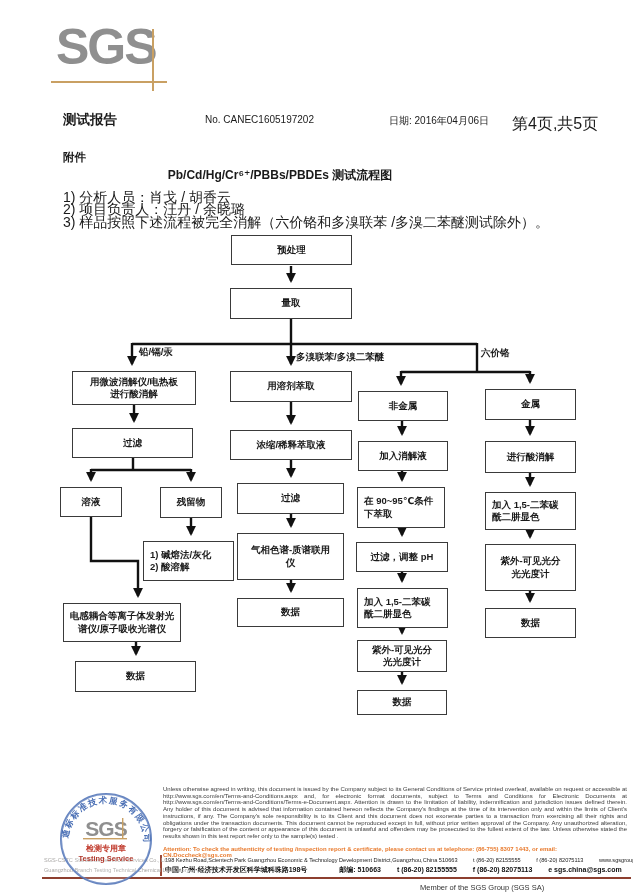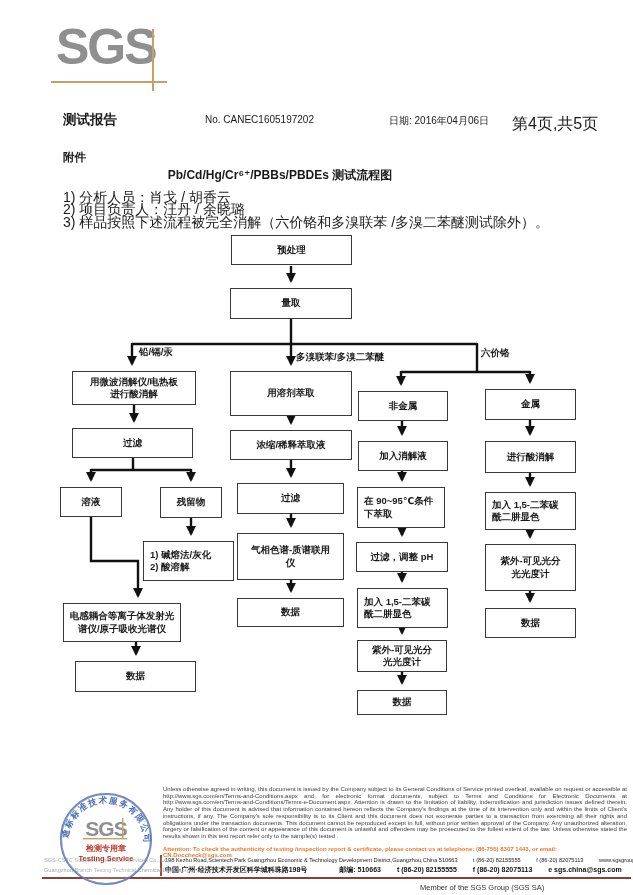--- a/index.html
+++ b/index.html
@@ -120,21 +120,21 @@
 进行酸消解</div>
   <div class="box" style="left:72px;top:428px;width:121px;height:30px;">过滤</div>
   <div class="box" style="left:60px;top:487px;width:62px;height:30px;">溶液</div>
   <div class="box" style="left:160px;top:487px;width:62px;height:31px;">残留物</div>
   <div class="box left" style="left:143px;top:541px;width:91px;height:40px;">1) 碱熔法/灰化
 2) 酸溶解</div>
   <div class="box" style="left:63px;top:603px;width:118px;height:39px;">电感耦合等离子体发射光
 谱仪/原子吸收光谱仪</div>
   <div class="box" style="left:75px;top:661px;width:121px;height:31px;">数据</div>
 
-  <div class="box" style="left:230px;top:371px;width:122px;height:45px;">用溶剂萃取</div>
+  <div class="box" style="left:230px;top:371px;width:122px;height:31px;">用溶剂萃取</div>
   <div class="box" style="left:230px;top:430px;width:122px;height:30px;">浓缩/稀释萃取液</div>
   <div class="box" style="left:237px;top:483px;width:107px;height:31px;">过滤</div>
   <div class="box" style="left:237px;top:533px;width:107px;height:47px;">气相色谱-质谱联用
 仪</div>
   <div class="box" style="left:237px;top:598px;width:107px;height:29px;">数据</div>
 
   <div class="box" style="left:358px;top:391px;width:90px;height:30px;">非金属</div>
   <div class="box" style="left:358px;top:441px;width:90px;height:30px;">加入消解液</div>
   <div class="box left" style="left:357px;top:487px;width:88px;height:41px;">在 90~95℃条件
 下萃取</div>

